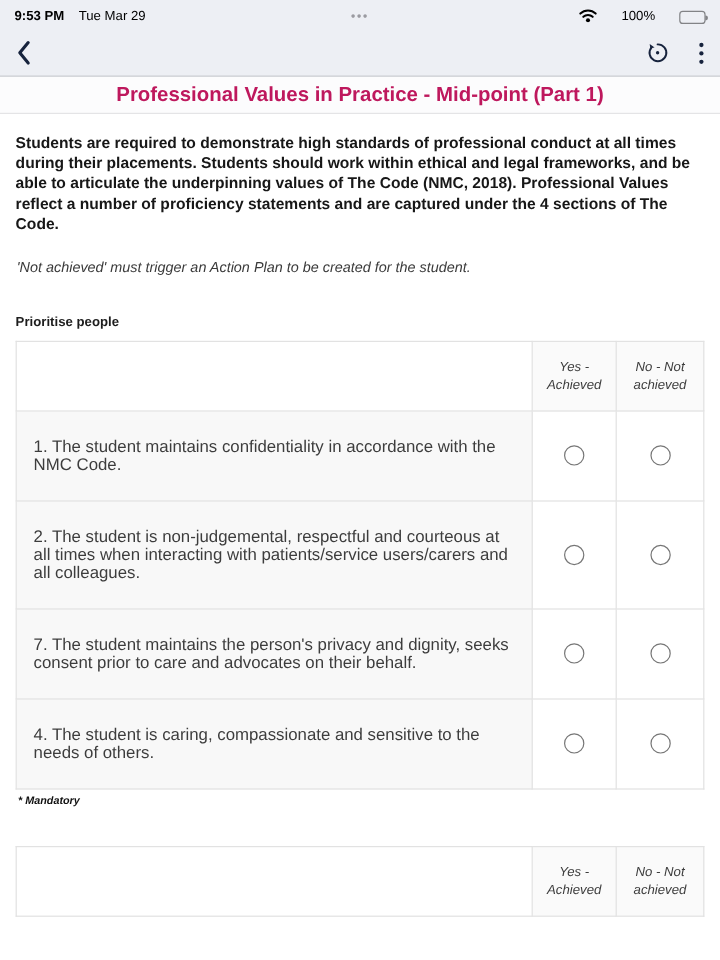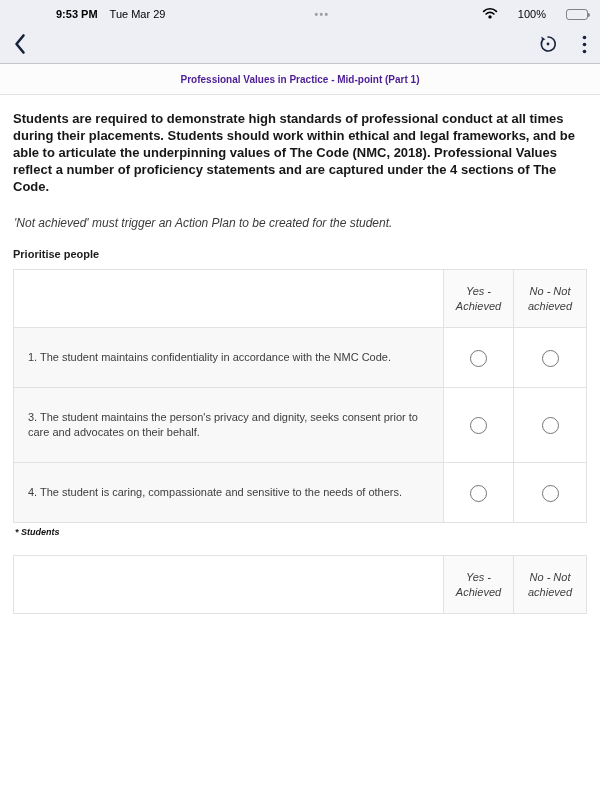--- a/index.html
+++ b/index.html
@@ -2,60 +2,60 @@
 <html><head>
 <meta charset="utf-8">
 <style>
   * { margin:0; padding:0; box-sizing:border-box; }
   html,body { width:600px; height:800px; overflow:hidden; background:#fff;
     font-family:"Liberation Sans", sans-serif; -webkit-font-smoothing:antialiased; }
 
   
   .chrome { background:#edeff4; }
   .status-bar { height:21px; display:flex; align-items:center; padding:14px 12px;
-    font-size:11px; color:#000; position:relative;margin-left:44px; }
+    font-size:11px; color:#000; position:relative; }
   .sb-left { display:flex; gap:12px; align-items:center; }
   .sb-time { font-weight:700; }
   .sb-center { position:absolute; left:0; right:0; text-align:center; color:#9b9ba1;
     font-size:10px; font-weight:700; letter-spacing:1.5px; pointer-events:none; }
   .sb-right { margin-left:auto; display:flex; align-items:center; gap:20px; }
   .battery { width:22px; height:11px; border:1px solid rgba(0,0,0,.45); border-radius:3px;
     padding:1px; position:relative; }
   .battery-fill { width:100%; height:100%; background:#000; border-radius:1.5px; }
   .battery-tip { position:absolute; right:-3px; top:3px; width:2px; height:4px;
     background:rgba(0,0,0,.45); border-radius:0 2px 2px 0; }
 
   .nav-bar { height:36px; display:flex; align-items:center; padding:0 13px;
     border-bottom:1px solid #c3c5ca; }
   .nav-right { margin-left:auto; display:flex; align-items:center; gap:24px; }
   .icon-btn { background:none; border:none; cursor:pointer; display:flex; align-items:center;
     padding:0; }
 
   
   .title-band { height:31px; background:#fcfcfd; border-bottom:1px solid #e4e4e6;
     display:flex; align-items:center; justify-content:center; }
-  .form-title { font-size:10px; font-weight:700; color:#4c1d95; }
+  .form-title { font-size:17px; font-weight:700; color:#be185d; }
 
   
   .main { padding:15px 13px 0; background:#fff; }
   .intro { font-size:13px; font-weight:700; line-height:17px; color:#171717; }
   .note { margin-top:21px; margin-left:1px; font-size:12px; font-style:italic; color:#3a3a3a; }
 
-  .qsection { margin-top:18px; }
+  .qsection { margin-top:33px; }
   .section-title { font-size:11px; font-weight:700; color:#1d1d1d; margin-bottom:9px; }
 
   table.qtable { width:100%; border-collapse:collapse; table-layout:fixed; }
   .qtable th, .qtable td { border:1px solid #e2e2e2; }
   .col-q { width:auto; }
   .col-yes { width:70px; }
   .col-no { width:73px; }
   .qhead { background:#fff; height:58px; }
   .choice-head { background:#fafafa; font-weight:400; font-size:11px; line-height:15px;
     color:#3d3d3d; text-align:center; padding:8px 6px;font-style:italic; }
-  .qcell { background:#f8f8f8; font-size:11px; line-height:15px; color:#3d3d3d;
+  .qcell { background:#f8f8f8; font-size:14px; line-height:15px; color:#3d3d3d;
     padding:22px 14px; }
   .choice-cell { background:#fff; text-align:center; }
   .radio { display:inline-block; width:17px; height:17px; border:1.5px solid #767676;
     border-radius:50%; background:#fff; cursor:pointer; vertical-align:middle; }
 
   .mandatory { margin:4px 0 0 2px; font-size:9px; font-weight:700; font-style:italic;
     color:#111; }
   .mandatory:empty { display:none; }
 </style>
 </head>
@@ -137,32 +137,37 @@
           <th class="choice-head">No - Not achieved</th>
         </tr>
       </thead>
       <tbody>
             <tr>
               <td class="qcell">1. The student maintains confidentiality in accordance with the NMC Code.</td>
               <td class="choice-cell"><span class="radio" role="radio" aria-checked="false"></span></td>
               <td class="choice-cell"><span class="radio" role="radio" aria-checked="false"></span></td>
             </tr>
             <tr>
-              <td class="qcell">3. The student maintains the person's privacy and dignity, seeks consent prior to care and advocates on their behalf.</td>
+              <td class="qcell">2. The student is non-judgemental, respectful and courteous at all times when interacting with patients/service users/carers and all colleagues.</td>
+              <td class="choice-cell"><span class="radio" role="radio" aria-checked="false"></span></td>
+              <td class="choice-cell"><span class="radio" role="radio" aria-checked="false"></span></td>
+            </tr>
+            <tr>
+              <td class="qcell">7. The student maintains the person's privacy and dignity, seeks consent prior to care and advocates on their behalf.</td>
               <td class="choice-cell"><span class="radio" role="radio" aria-checked="false"></span></td>
               <td class="choice-cell"><span class="radio" role="radio" aria-checked="false"></span></td>
             </tr>
             <tr>
               <td class="qcell">4. The student is caring, compassionate and sensitive to the needs of others.</td>
               <td class="choice-cell"><span class="radio" role="radio" aria-checked="false"></span></td>
               <td class="choice-cell"><span class="radio" role="radio" aria-checked="false"></span></td>
             </tr>
           </tbody>
     </table>
-    <div class="mandatory">* Students</div>
+    <div class="mandatory">* Mandatory</div>
   </section>
 
   <section class="qsection">
     <table class="qtable">
       <colgroup>
             <col class="col-q">
             <col class="col-yes">
             <col class="col-no">
           </colgroup>
       <thead>

